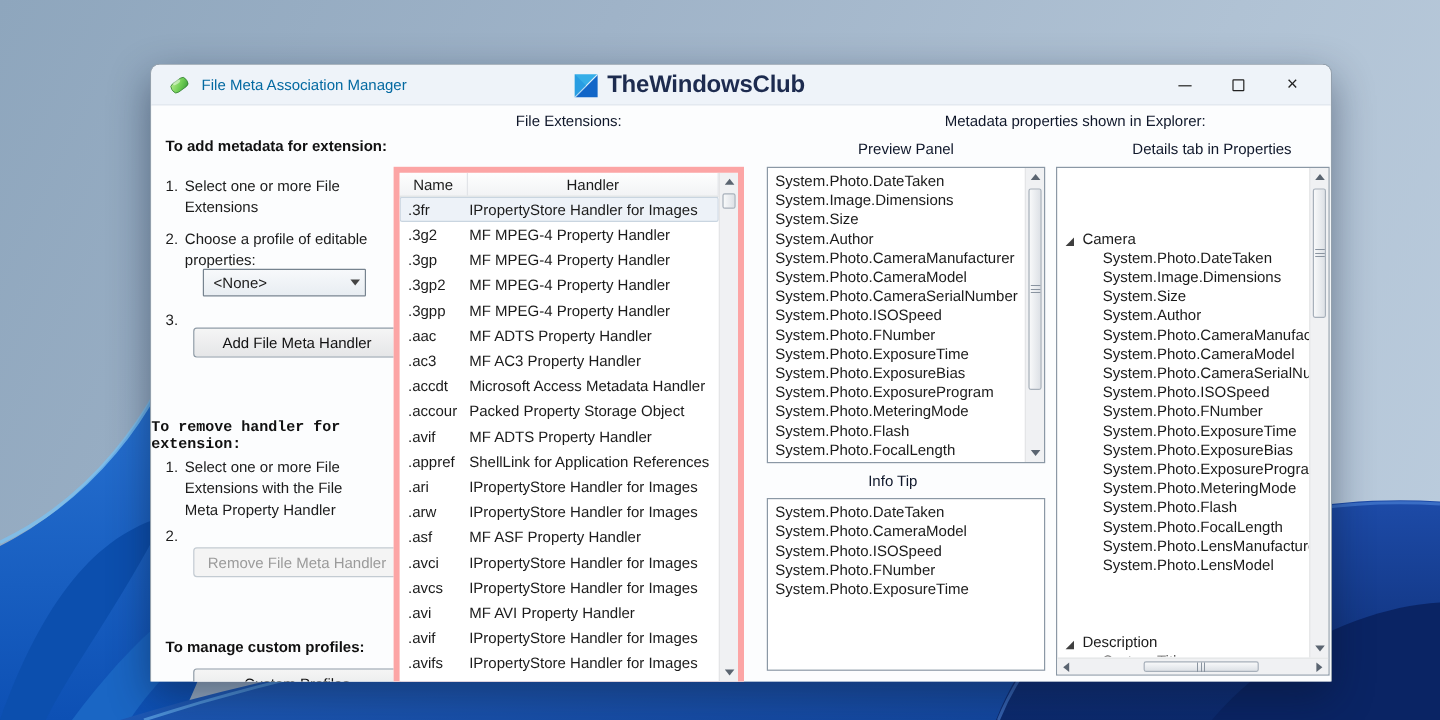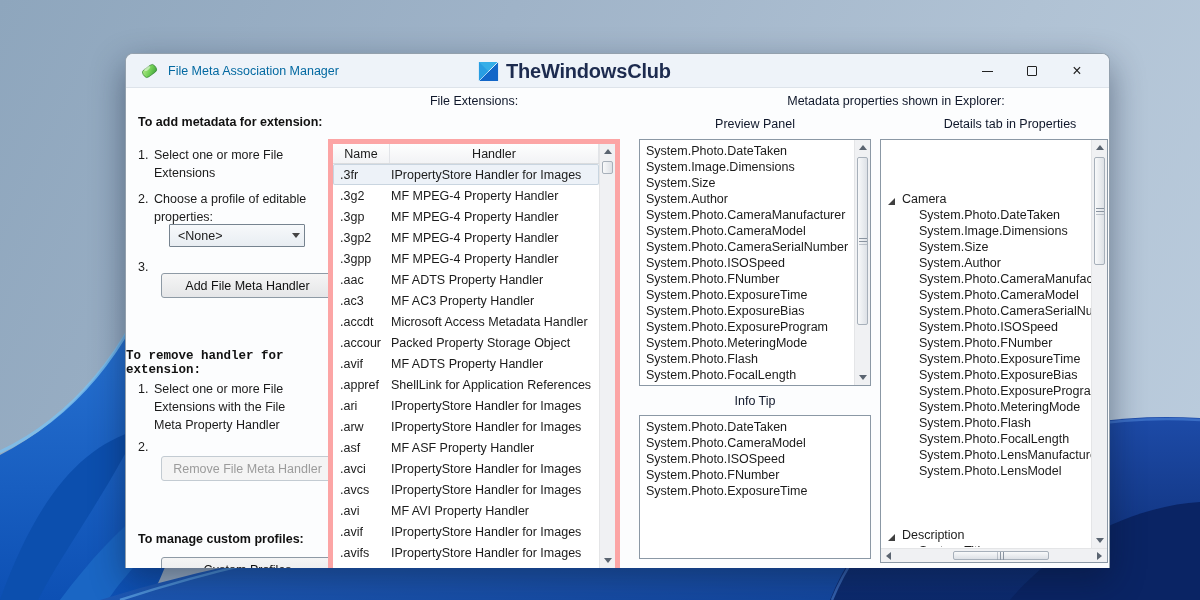--- a/index.html
+++ b/index.html
@@ -164,21 +164,21 @@
         </div>
     </div>
   </div>
 
   <div class="client">
 
     <div class="abs lbl" style="left:202px; top:6px; width:292px;">File Extensions:</div>
     <div class="abs lbl" style="left:540px; top:6px; width:460px;">Metadata properties shown in Explorer:</div>
     <div class="abs lbl" style="left:513px; top:29px; width:232px;">Preview Panel</div>
     <div class="abs lbl" style="left:770px; top:29px; width:228px;">Details tab in Properties</div>
-    <div class="abs lbl" style="left:513px; top:306px; width:232px;">Info Tip</div>
+    <div class="abs lbl" style="left:502px; top:306px; width:232px;">Info Tip</div>
 
     <div class="abs h1" style="left:12px; top:27px; width:185px;">To add metadata for extension:</div>
 
     <div class="abs step" style="left:12px; top:58px;">
       <span class="n">1.</span>
       <span class="t">Select one or more File Extensions</span>
     </div>
     <div class="abs step" style="left:12px; top:102px;">
       <span class="n">2.</span>
       <span class="t">Choose a profile of editable properties:</span>

